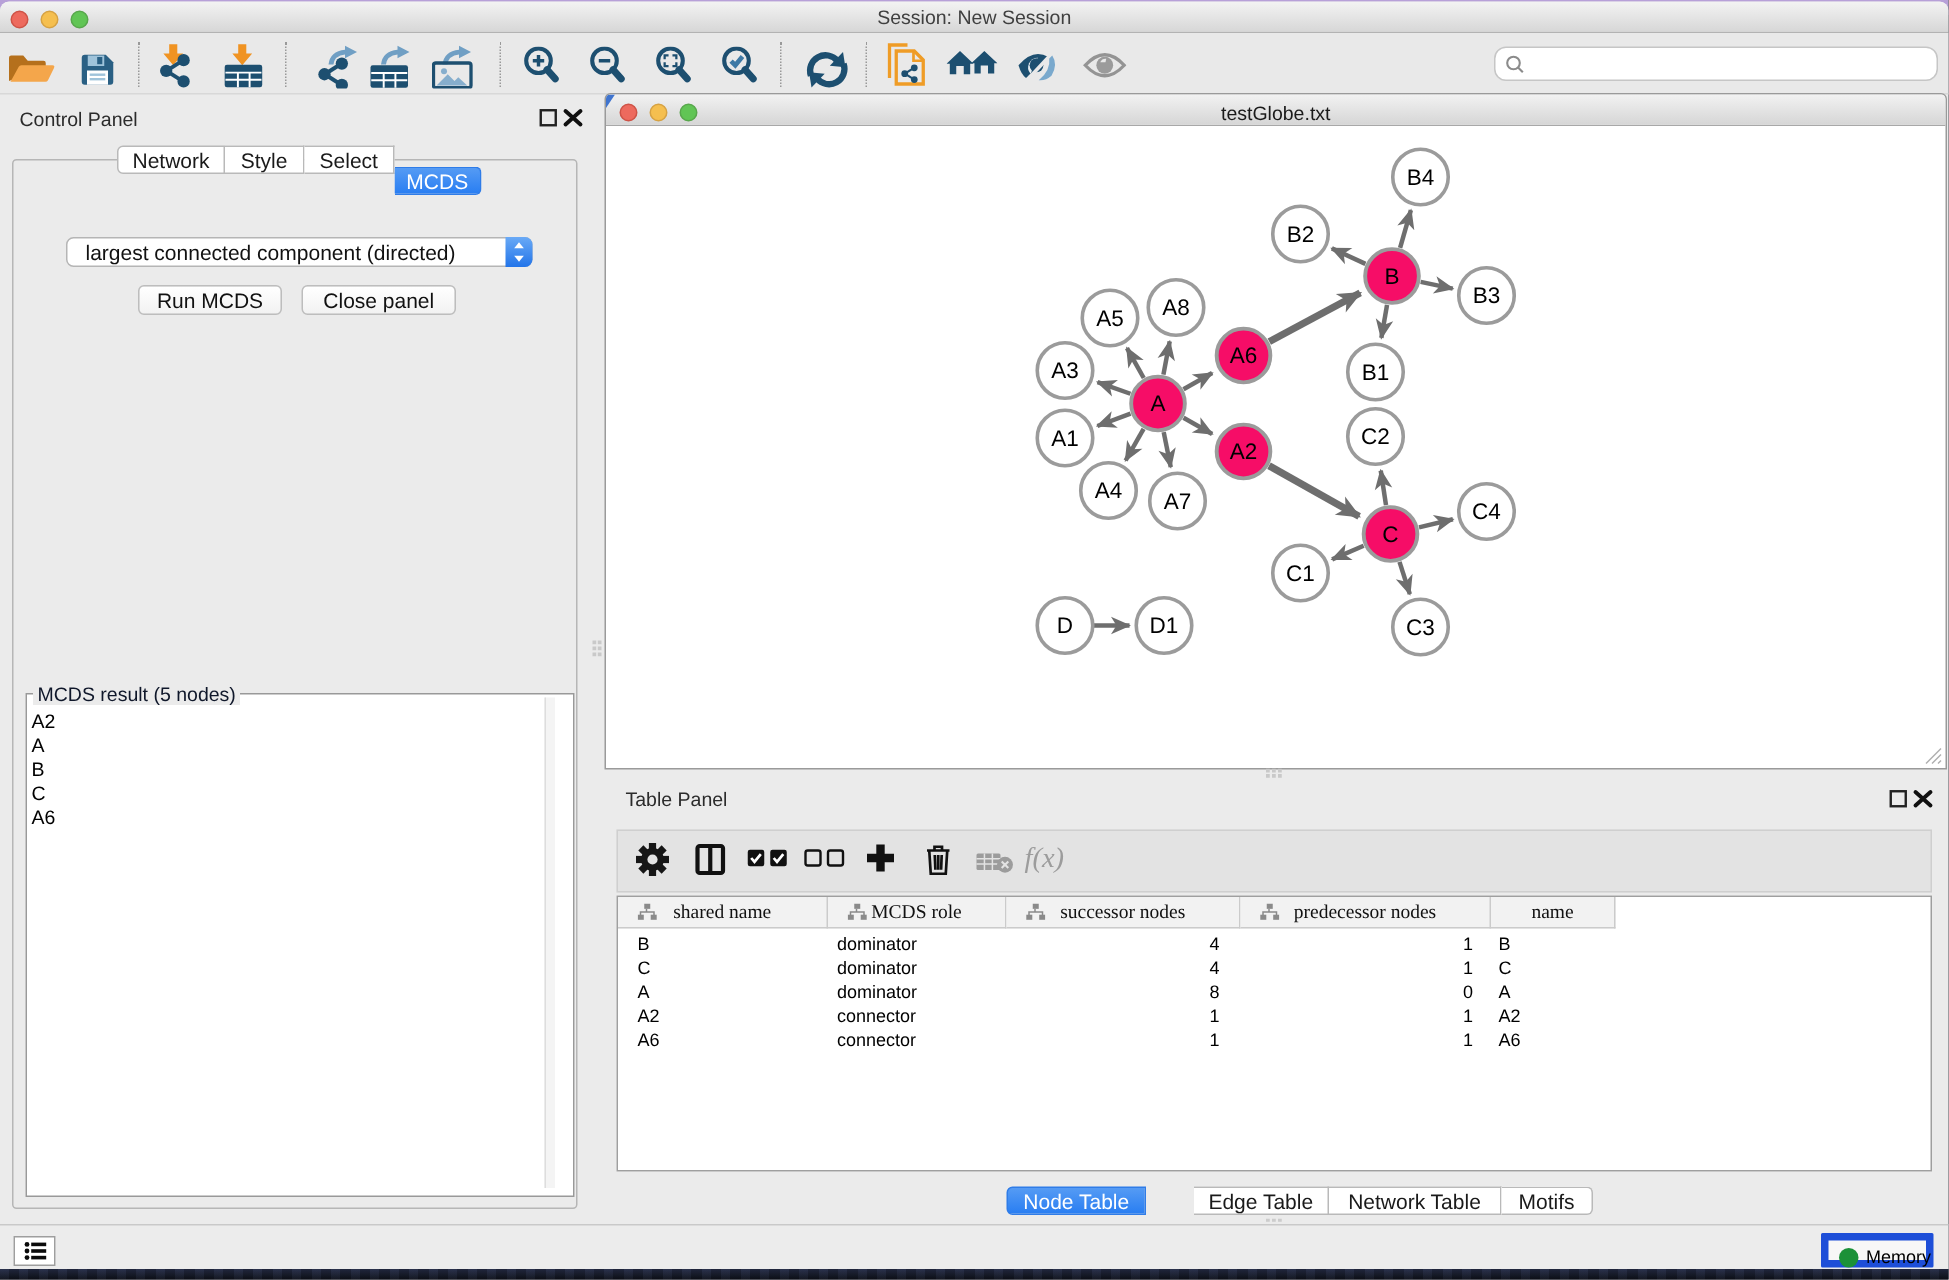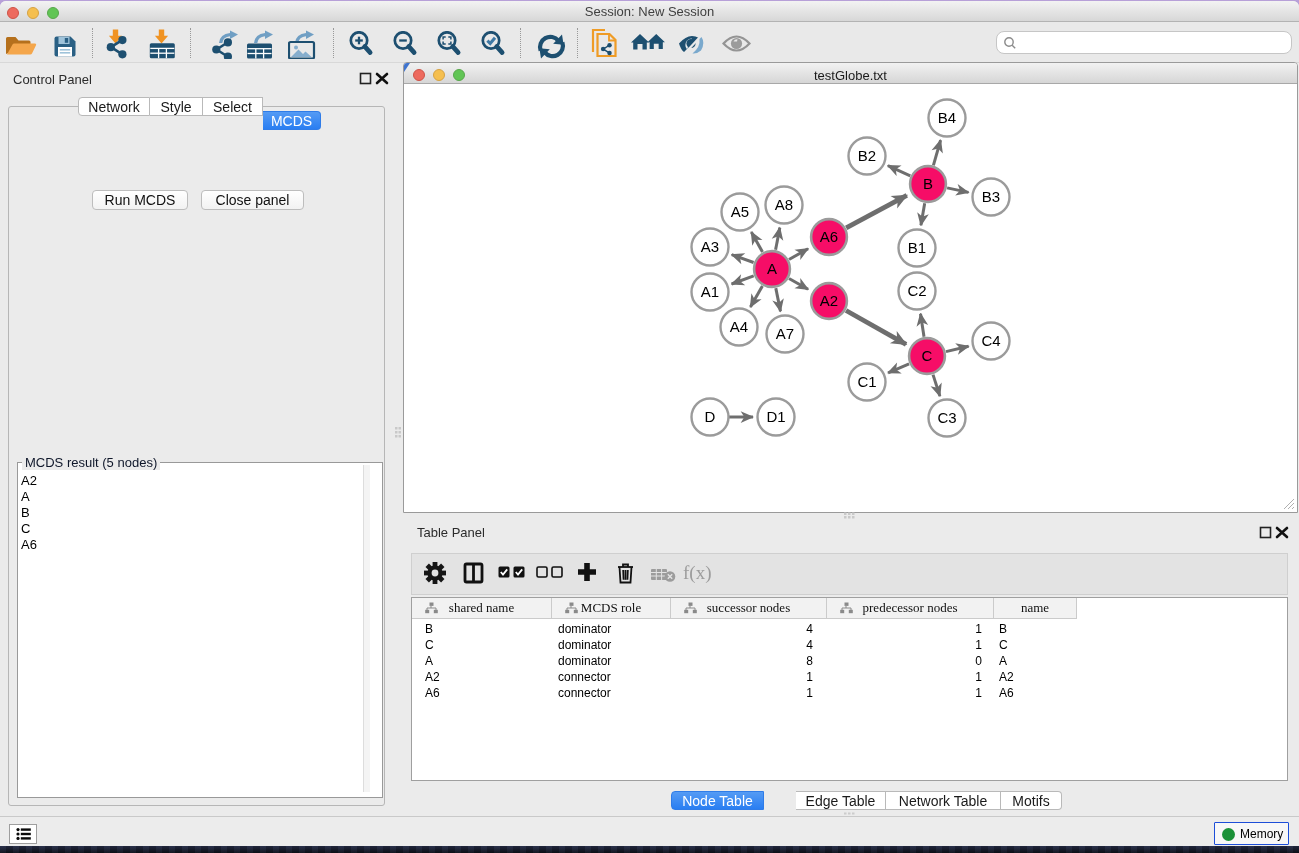--- a/index.html
+++ b/index.html
@@ -47,21 +47,21 @@
   #nettitle { position:absolute; left:0; top:4px; width:893px; text-align:center; font-size:13px; color:#1a1a1a; }
   
   #tpTitle { left:417px; top:525px; font-size:13px; color:#2b2b2b; }
   #tpToolbar { left:411px; top:553px; width:877px; height:42px; background:#e3e3e3; border:1px solid #cfcfcf; }
   #tbl { left:411px; top:597px; width:877px; height:184px; border:1px solid #9f9f9f; background:#fff; }
   .hcell { position:absolute; top:0; height:21px; background:#f2f2f2; border-right:1px solid #cbcbcb; border-bottom:1px solid #cbcbcb; font-size:13px; color:#111; text-align:center; line-height:20px; }
   .trow { position:absolute; font-size:12px; color:#000; height:16px; line-height:16px; }
   
   
   #statusbar { left:0; top:816px; width:1299px; height:30px; background:#ececec; border-top:1px solid #c9c9c9; }
-  #memBtn { left:1214px; top:822px; width:75px; height:23px; background:#f7f7f7; border:1px solid #1d4ed8; border-radius:1px; font-size:12px; color:#000; }
+  #memBtn { left:1214px; top:822px; width:75px; height:23px; background:#f7f7f7; border:5px solid #1d4ed8; border-radius:1px; font-size:12px; color:#000; }
   #listBtn { left:9px; top:824px; width:28px; height:20px; background:#fff; border:1px solid #9e9e9e; border-radius:0; }
 </style>
 </head>
 <body>
 <div id="app">
   <div id="deskTop" class="abs"></div>
   <div id="win" class="abs"></div>
   <div id="titlebar" class="abs"></div>
   <div class="abs tl" style="left:7px;top:7px;background:#ed6a5e;border:1px solid #ce5347;"></div>
   <div class="abs tl" style="left:27px;top:7px;background:#f5bf4f;border:1px solid #d6a243;"></div>
@@ -255,20 +255,27 @@
   </svg>
   <svg class="abs" style="left:375px;top:72px" width="14" height="13" viewBox="0 0 14 13">
     <path d="M2 2 L12 11 M12 2 L2 11" stroke="#111" stroke-width="2.6" stroke-linecap="round"></path>
   </svg>
   <div id="cpBox" class="abs"></div>
   <div class="abs tabs" style="left:78px;top:97px;">
     <div class="tab first" style="width:72px;">Network</div>
     <div class="tab" style="width:53px;">Style</div>
     <div class="tab" style="width:60px;">Select</div>
     <div class="tab sel last" style="width:58px;margin-top:14px;">MCDS</div>
+  </div>
+  <div id="dropdown" class="abs">
+      <span>largest connected component (directed)</span>
+    <div id="spin"><svg width="18" height="20" viewBox="0 0 18 20">
+      <path d="M9 3.5 L12.2 7.5 L5.8 7.5 Z" fill="#fff"></path>
+      <path d="M9 16.5 L12.2 12.5 L5.8 12.5 Z" fill="#fff"></path>
+    </svg></div>
   </div>
   <div class="abs btn" style="left:92px;top:190px;width:96px;height:20px;line-height:19px;">Run MCDS</div>
   <div class="abs btn" style="left:201px;top:190px;width:103px;height:20px;line-height:19px;">Close panel</div>
   <div id="fieldset" class="abs"></div>
   <div id="legend" class="abs">MCDS result (5 nodes)</div>
   <div id="listScroll" class="abs"></div>
   <div id="mcdsList" class="abs">A2<br>A<br>B<br>C<br>A6</div>
 
   <div id="netwin" class="abs">
     <div id="netbar"></div>
@@ -420,21 +427,21 @@
 <g stroke="#e3e3e3" stroke-width="1">
           <line x1="1" y1="5.5" x2="17" y2="5.5"></line>
           <line x1="1" y1="9" x2="17" y2="9"></line>
           <line x1="6.3" y1="2" x2="6.3" y2="13"></line>
           <line x1="11.6" y1="2" x2="11.6" y2="13"></line>
         </g>
 <circle cx="20" cy="9.5" r="5.3" fill="#9c9c9c"></circle>
         <path d="M17.8 7.3 L22.2 11.7 M22.2 7.3 L17.8 11.7" stroke="#e3e3e3" stroke-width="1.4"></path>
       </g>
     </svg>
-<div class="abs" style="left:683px;top:562px;font-family:'Liberation Serif',serif;font-size:19px;color:#9c9c9c;">f(x)</div>
+<div class="abs" style="left:683px;top:562px;font-family:'Liberation Serif',serif;font-style:italic;font-size:19px;color:#9c9c9c;">f(x)</div>
   <div id="tbl" class="abs"></div>
   <div id="tblHead" class="abs" style="left:412px;top:598px;width:875px;height:21px;font-family:Liberation Serif, serif;">
       <div class="hcell" style="left:0px;width:140px;"><svg width="13" height="12" viewBox="0 0 13 12" style="position:absolute;left:13px;top:4px;">
           <g fill="#8a8a8a">
             <rect x="4.5" y="0.5" width="4" height="3.4"></rect>
             <rect x="0.2" y="7.8" width="4" height="3.4"></rect>
             <rect x="8.8" y="7.8" width="4" height="3.4"></rect>
             <path d="M6 4 L6 6 L2 6 L2 8 M6 6 L11 6 L11 8" stroke="#8a8a8a" fill="none" stroke-width="1"></path>
           </g>
         </svg>shared name</div>

